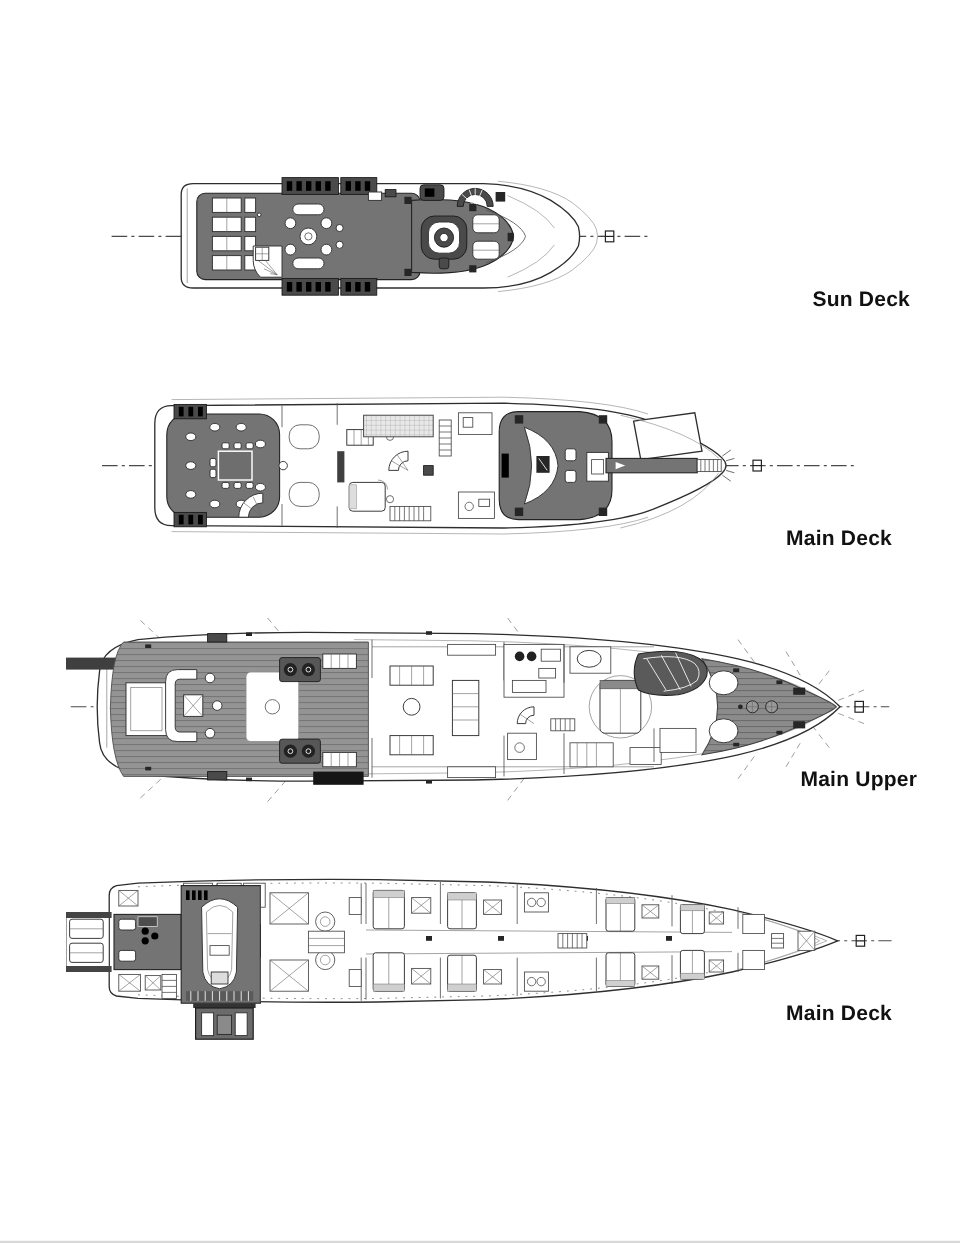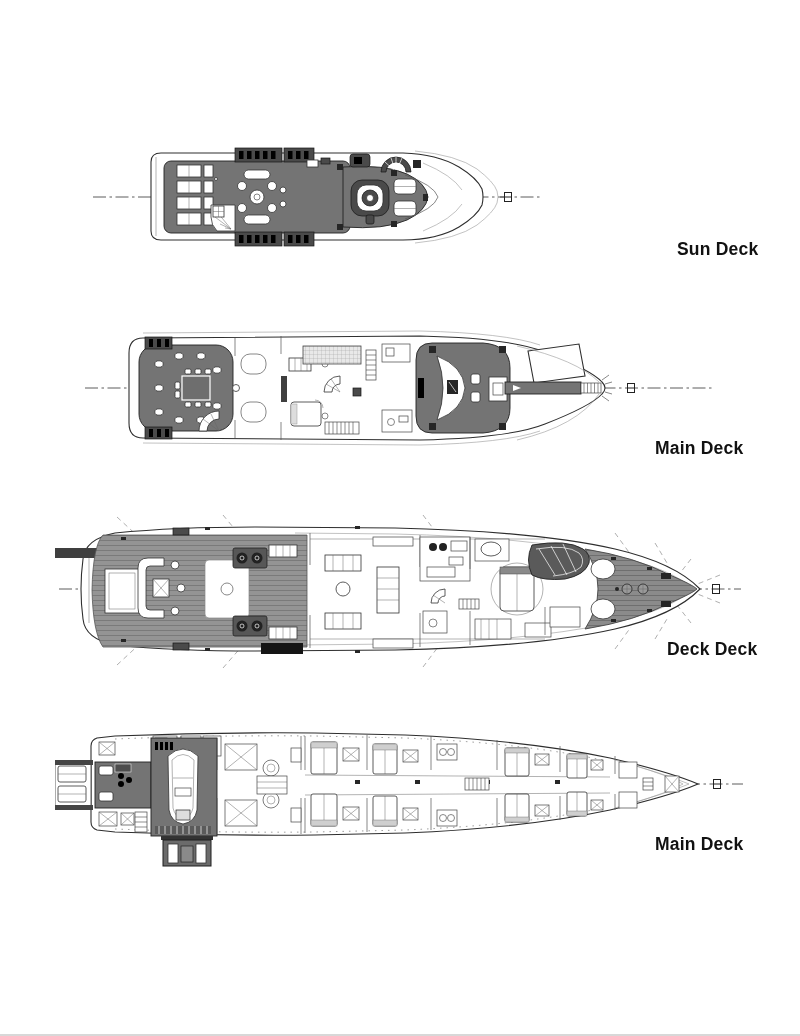--- a/index.html
+++ b/index.html
@@ -482,21 +482,21 @@
       </g>
       <g>
         <rect x="206" y="128" width="42" height="11" fill="#151515"></rect>
       </g>
       <g>
         <rect x="657.5" y="69.5" width="7" height="9" fill="#fff" stroke="#222" stroke-width="1"></rect>
         <line x1="657.5" y1="74" x2="664.5" y2="74" stroke="#222" stroke-width="1"></line>
       </g>
     </svg>
   </div>
-  <div class="deck-label" style="left:667px;top:640px;">Deck Deck</div>
+  <div class="deck-label" style="left:667px;top:640px;">Main Upper</div>
 
   <div class="deck-section" style="left:55px;top:718px;width:690px;height:157px;">
     <svg width="690" height="157" viewBox="0 0 690 157">
       <g>
         <line class="cl" x1="2" y1="66" x2="688" y2="66"></line>
       </g>
       <g>
         <path class="hw" d="M42,20 Q36,22 36,28 V104 Q36,110 42,112 L60,114 Q160,118 260,117 L350,115 Q470,110 555,92 Q615,78 643,66 Q615,54 555,40 Q470,22 350,17 L260,15 Q160,14 60,18 Z"></path>
         <path class="tl" d="M560,42 Q610,56 634,66 Q610,76 560,90"></path>
         <path class="tl" d="M575,46 Q615,58 628,66 Q615,74 575,86"></path>

